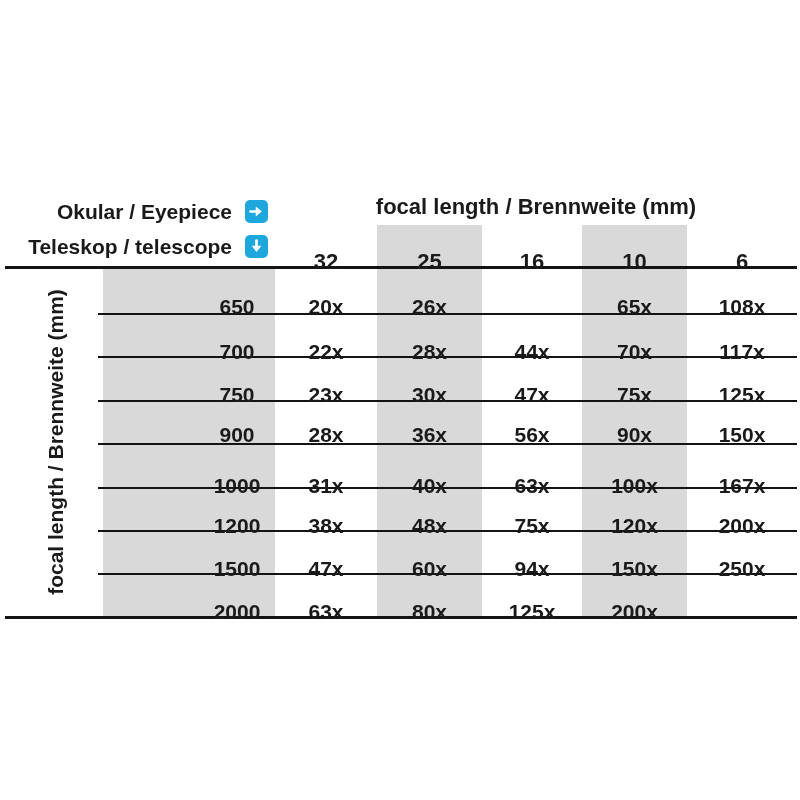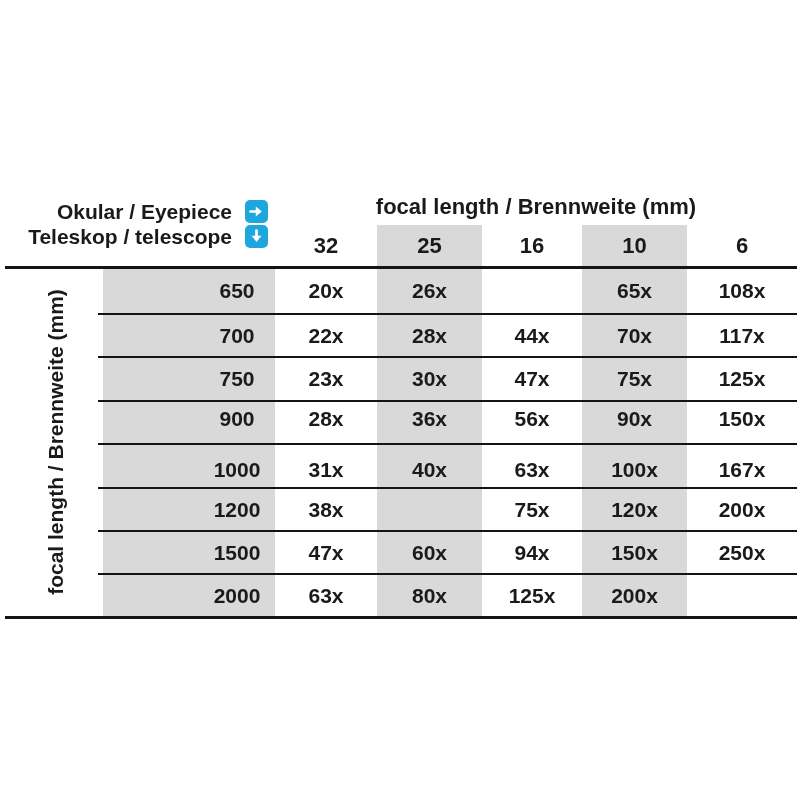--- a/index.html
+++ b/index.html
@@ -10,37 +10,37 @@
   }
   html,body{margin:0;padding:0;background:#fff;}
   body{
     width:800px;height:800px;
     font-family:"Liberation Sans", sans-serif;
     color:var(--text);
   }
   .canvas{position:relative;width:800px;height:800px;background:#fff;overflow:hidden;}
 
   
-  .corner{position:absolute;left:0;top:199px;width:268px;display:flex;flex-direction:column;row-gap:0;z-index:3;}
+  .corner{position:absolute;left:0;top:199px;width:268px;display:flex;flex-direction:column;row-gap:10px;z-index:3;}
   .corner-row{display:flex;justify-content:flex-end;align-items:center;column-gap:13px;height:25px;}
   .corner-label{font-weight:bold;font-size:21px;white-space:nowrap;}
   .icon-box{width:23px;height:23px;border-radius:5px;background:var(--accent);display:flex;align-items:center;justify-content:center;flex:0 0 auto;}
   .rot90{transform:rotate(90deg);}
 
   
   .col-title{position:absolute;left:275px;top:194px;width:522px;height:24px;text-align:center;font-weight:bold;font-size:22px;z-index:3;white-space:nowrap;}
 
   
   .shade{position:absolute;background:var(--shade);z-index:0;}
   .shade-c25{left:377px;top:225px;width:105px;height:391px;}
   .shade-c10{left:582px;top:225px;width:105px;height:391px;}
   .shade-rh{left:103px;top:266px;width:172px;height:350px;}
 
   
-  .cell{position:absolute;top:0;height:100%;display:flex;align-items:center;justify-content:center;z-index:3;}
+  .cell{position:absolute;top:16px;height:100%;display:flex;align-items:center;justify-content:center;z-index:3;}
   .x-rh{left:98px;width:172px;}
   .x-c0{left:270px;width:102px;}
   .x-c1{left:372px;width:105px;}
   .x-c2{left:477px;width:100px;}
   .x-c3{left:577px;width:105px;}
   .x-c4{left:682px;width:110px;}
 
   
   .colheads{position:absolute;left:5px;top:225px;width:792px;height:41px;z-index:3;}
   .colheads .cell{font-weight:bold;font-size:22px;}
@@ -145,20 +145,21 @@
     <div class="cell x-rh">1000</div>
     <div class="cell x-c0">31x</div>
     <div class="cell x-c1">40x</div>
     <div class="cell x-c2">63x</div>
     <div class="cell x-c3">100x</div>
     <div class="cell x-c4">167x</div>
   </div>
   <div class="row" style="top:489px;height:41px">
     <div class="cell x-rh">1200</div>
     <div class="cell x-c0">38x</div>
+    <div class="cell x-c1">48x</div>
     <div class="cell x-c2">75x</div>
     <div class="cell x-c3">120x</div>
     <div class="cell x-c4">200x</div>
   </div>
   <div class="row" style="top:532px;height:41px">
     <div class="cell x-rh">1500</div>
     <div class="cell x-c0">47x</div>
     <div class="cell x-c1">60x</div>
     <div class="cell x-c2">94x</div>
     <div class="cell x-c3">150x</div>

